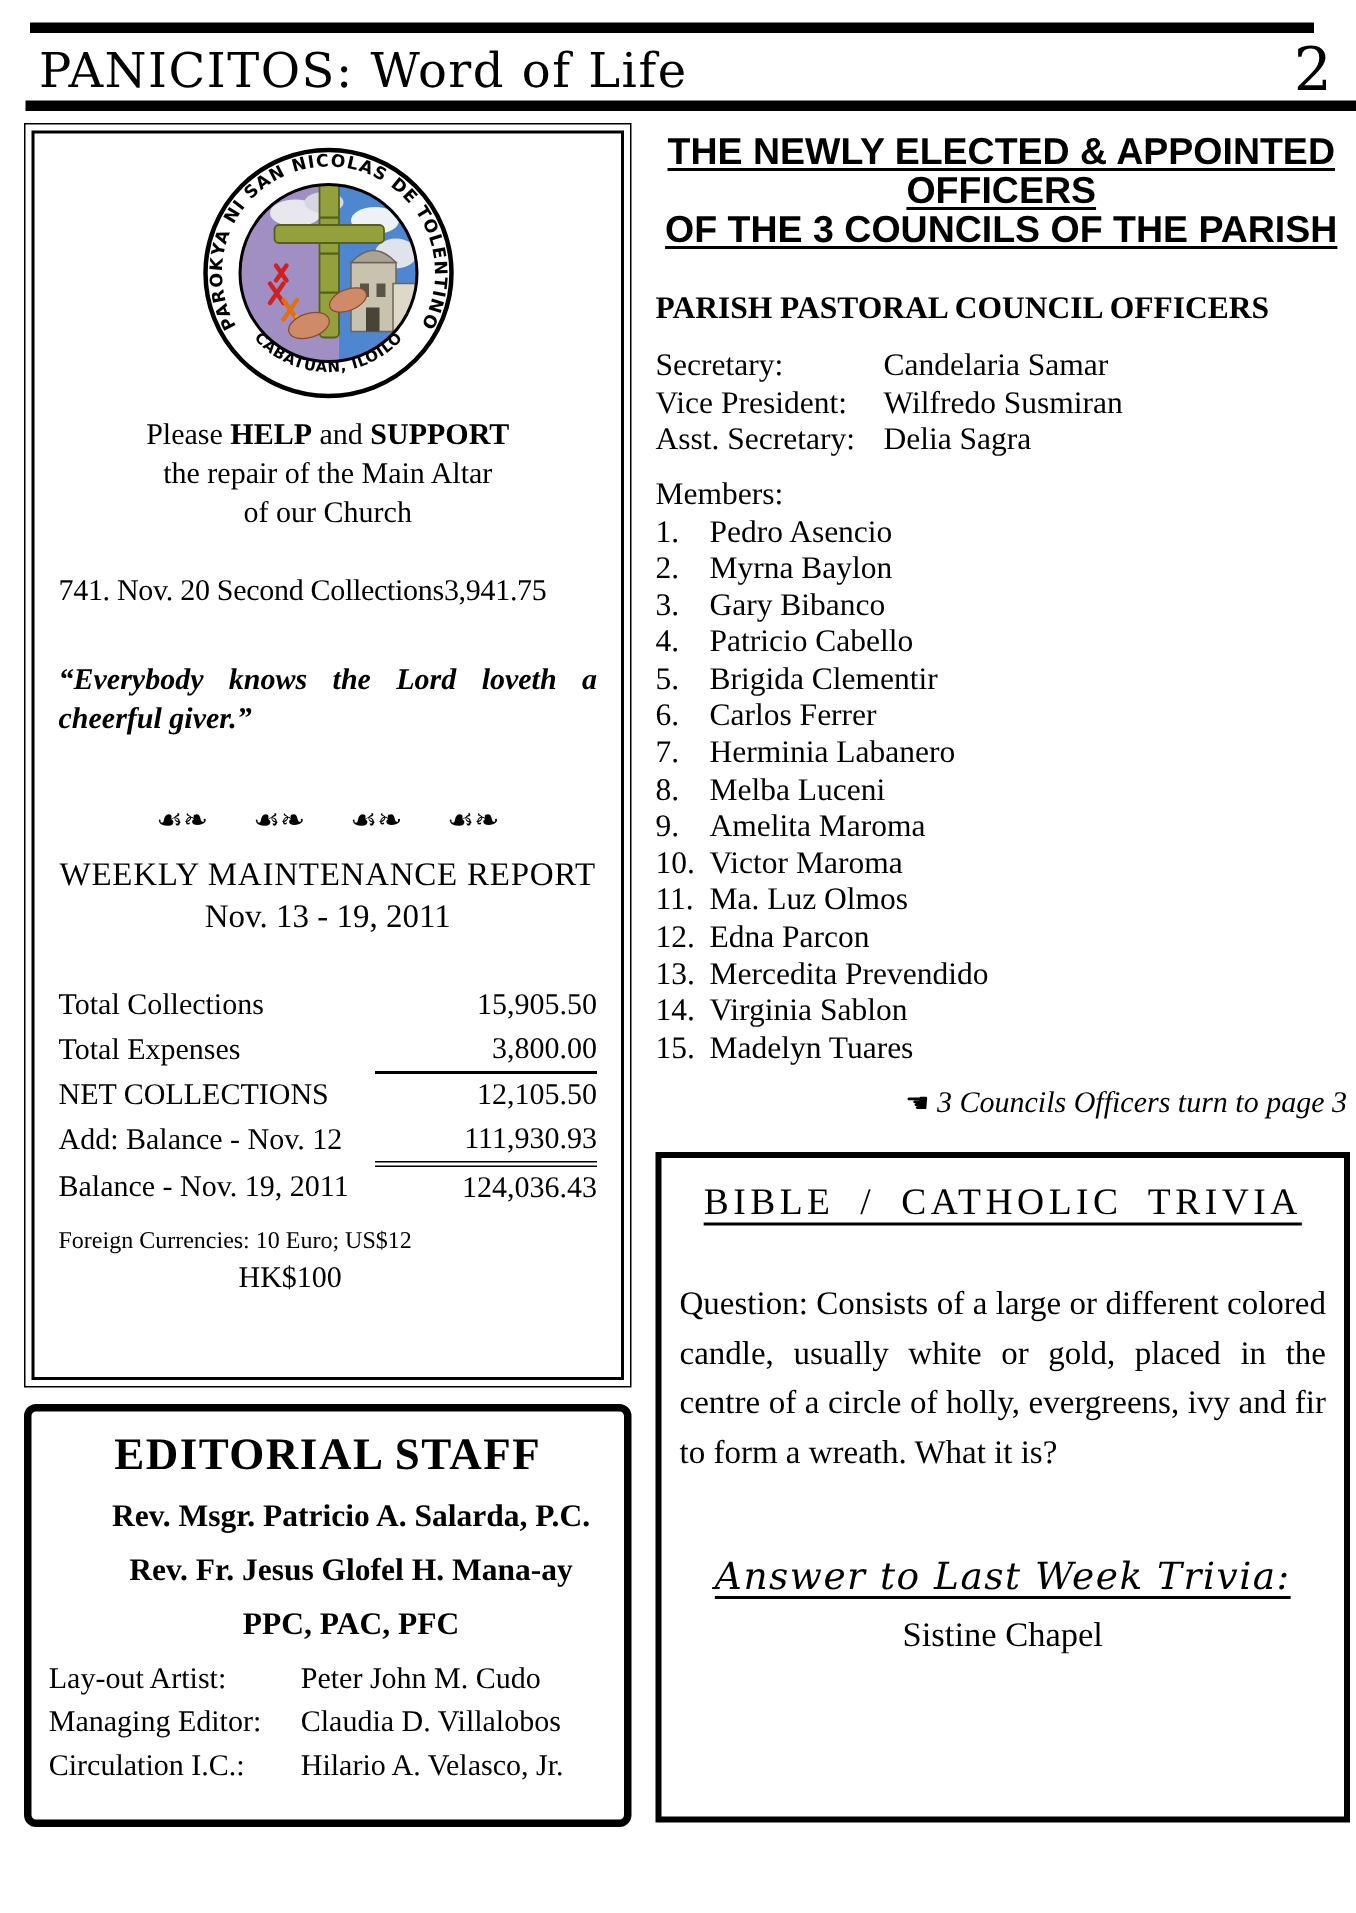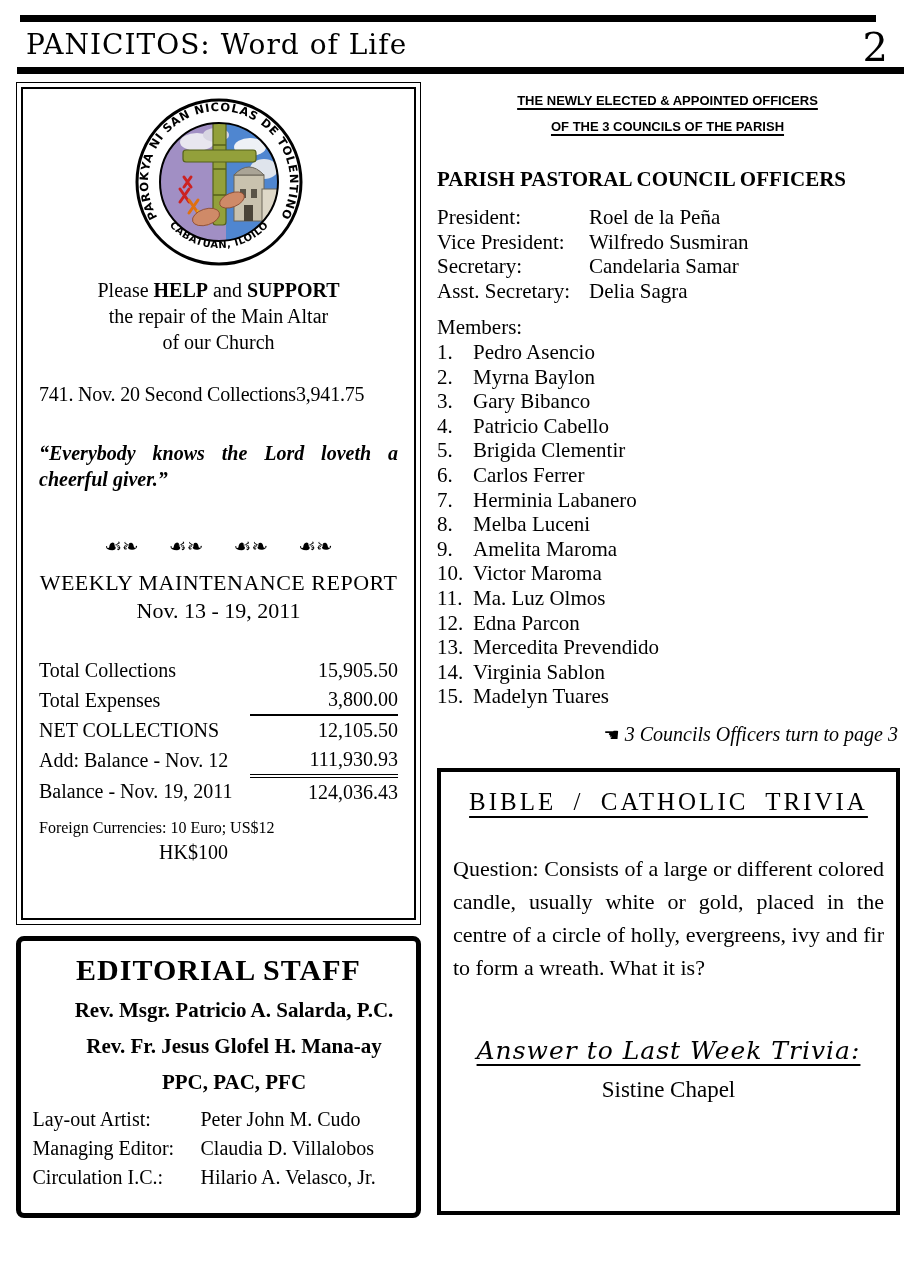--- a/index.html
+++ b/index.html
@@ -1,21 +1,21 @@
 <!DOCTYPE html>
 <html><head>
 <meta charset="utf-8">
 <style>
   html,body{margin:0;padding:0;background:#fff;}
   .page{position:relative;width:904px;height:1275px;background:#ffffff;color:#000;
         font-family:"Liberation Serif",serif;overflow:hidden;}
 
   
   .top-bar{position:absolute;left:20px;top:15px;width:856px;height:7px;background:#000;}
-  .masthead-title{position:absolute;left:26px;top:28px;font-size:28px;letter-spacing:1px;
+  .masthead-title{position:absolute;left:26px;top:28px;font-size:32px;letter-spacing:1px;
         font-family:"DejaVu Serif",serif;}
   .page-num{position:absolute;right:16px;top:24px;font-size:40px;font-family:"DejaVu Serif",serif;}
   .header-rule{position:absolute;left:17px;top:67px;width:887px;height:7px;background:#000;}
 
   
   .left-box{position:absolute;left:16px;top:82px;width:405px;height:843px;
         border:1px solid #000;padding:4px;box-sizing:border-box;}
   .left-box-inner{border:2px solid #000;width:100%;height:100%;box-sizing:border-box;
         padding:6px 16px;text-align:center;overflow:hidden;}
   .logo-wrap{margin:2px auto 0;width:170px;height:170px;}
@@ -40,21 +40,21 @@
         border:5px solid #000;border-radius:8px;box-sizing:border-box;text-align:center;overflow:hidden;}
   .ed-title{margin-top:12px;font-size:30px;font-weight:bold;letter-spacing:1px;}
   .ed-name{margin-top:11px;font-size:21px;font-weight:bold;padding-left:31px;}
   table.ed-roles{margin:10px auto 0;width:372px;border-collapse:collapse;font-size:20px;text-align:left;}
   table.ed-roles td{padding:3px 0;}
   table.ed-roles td.role{width:168px;}
 
   
   .right-col{position:absolute;left:437px;top:88px;width:461px;}
   .rc-heading{text-align:center;font-family:"Liberation Sans",sans-serif;font-weight:bold;
-        font-size:13px;line-height:26px;}
+        font-size:25px;line-height:26px;}
   .rc-heading span{text-decoration:underline;text-decoration-thickness:2px;text-underline-offset:3px;}
   .rc-sub{margin-top:27px;font-size:21px;font-weight:bold;}
   table.officers{margin-top:13px;border-collapse:collapse;font-size:21px;text-align:left;width:100%;}
   table.officers td{padding:0;line-height:24.5px;}
   table.officers td.otitle{width:152px;}
   .members-label{margin-top:12px;font-size:21px;}
   table.members{border-collapse:collapse;font-size:21px;text-align:left;}
   table.members td{padding:0;line-height:24.6px;}
   table.members td.num{width:36px;}
   .rc-note{margin-top:14px;text-align:right;font-size:20px;font-style:italic;}
@@ -213,31 +213,27 @@
 
   <div class="right-col">
     <div class="rc-heading">
       <span>THE NEWLY ELECTED &amp; APPOINTED OFFICERS</span><br>
       <span>OF THE 3 COUNCILS OF THE PARISH</span>
     </div>
     <div class="rc-sub">PARISH PASTORAL COUNCIL OFFICERS</div>
 
     <table class="officers">
       <tbody>
-          <tr>
-        <td class="otitle">President:</td>
-        <td>Roel de la Peña</td>
+      <tr>
+        <td class="otitle">Secretary:</td>
+        <td>Candelaria Samar</td>
       </tr>
       <tr>
         <td class="otitle">Vice President:</td>
         <td>Wilfredo Susmiran</td>
-      </tr>
-      <tr>
-        <td class="otitle">Secretary:</td>
-        <td>Candelaria Samar</td>
       </tr>
       <tr>
         <td class="otitle">Asst. Secretary:</td>
         <td>Delia Sagra</td>
       </tr>
     </tbody>
       </table>
 
     <div class="members-label">Members:</div>
     <table class="members">

